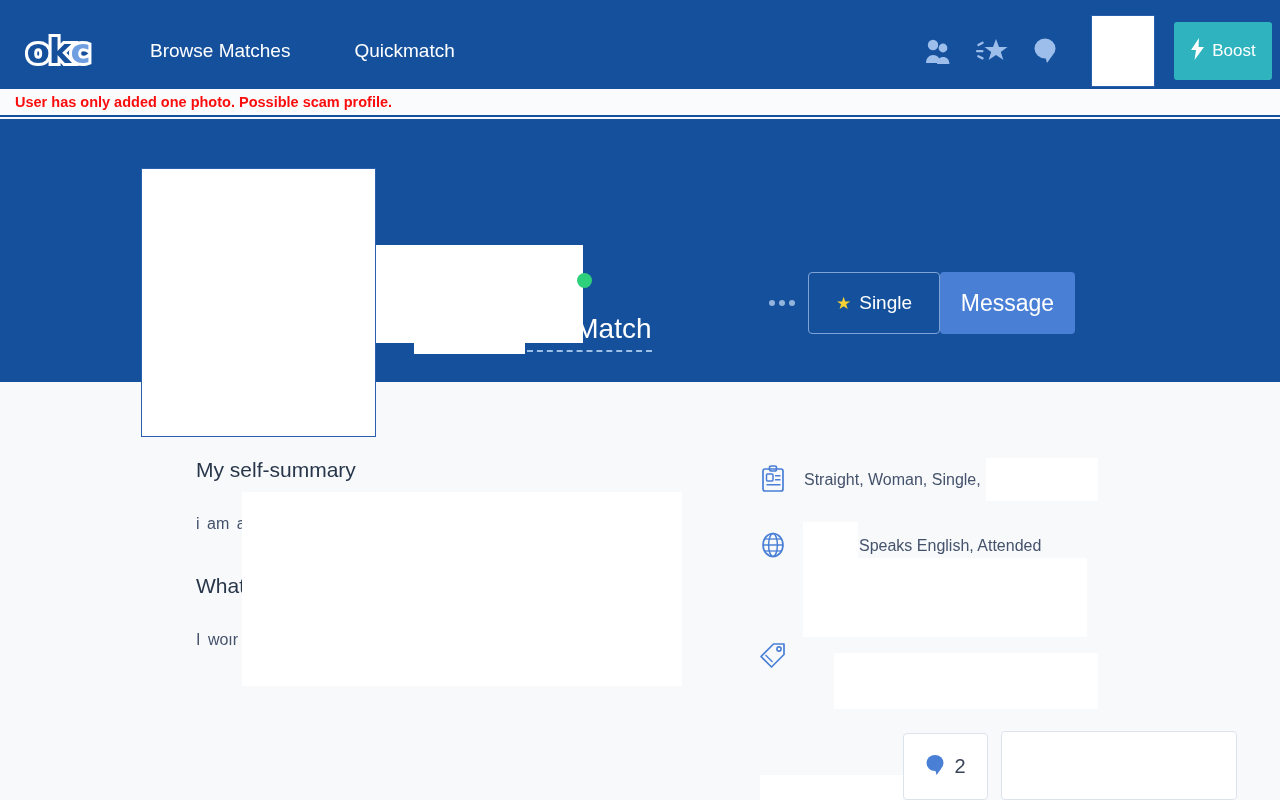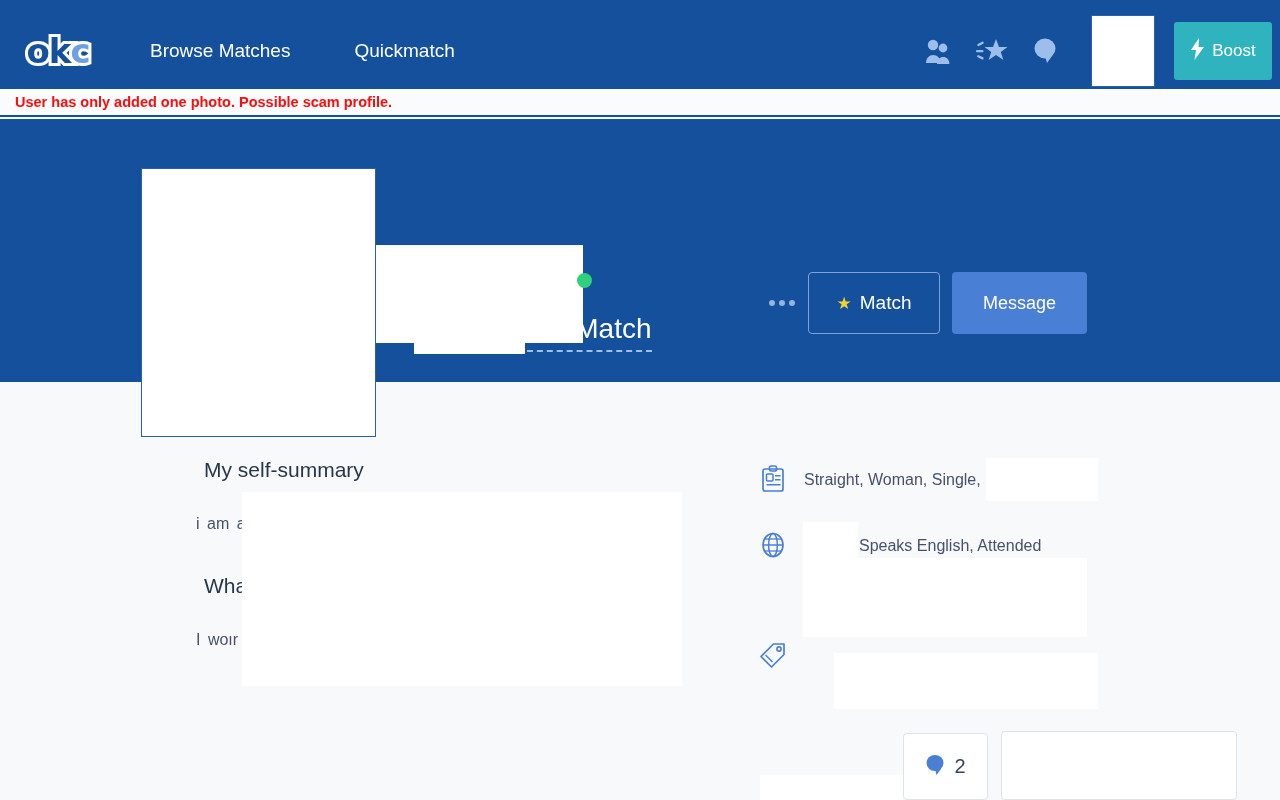--- a/index.html
+++ b/index.html
@@ -212,26 +212,25 @@
     align-items: center;
     justify-content: center;
     gap: 8px;
     cursor: pointer;
     margin-left: 4px;
   }
   .star { color: #f6d133; font-size: 17px; }
   .message-btn {
     width: 135px;
     height: 62px;
-    margin-left: 12px;
     background: #4a7fd6;
     border: none;
     border-radius: 4px;
     color: #ffffff;
-    font-size: 18px;
+    font-size: 23px;
     font-family: "Liberation Sans", sans-serif;
     cursor: pointer;
   }
 
   
   .content {
     position: absolute;
     top: 382px;
     left: 0;
     width: 1280px;
@@ -240,21 +239,21 @@
   }
   .essays {
     position: absolute;
     left: 196px;
     top: 76px;
     width: 506px;
   }
   .essay-title {
     font-size: 21px;
     color: #28364a;
-    margin: 0 0 26px 8px;
+    margin: 0 0 26px 0;
     font-weight: normal;
   }
   .essay-body {
     font-size: 16px;
     color: #45526b;
     line-height: 32px;
     margin: 0;
     word-spacing: 3px;
   }
   .essay-gap { height: 34px; }
@@ -439,21 +438,21 @@
 <div class="online-dot"></div>
 
 <div class="actions">
   <div class="dots-btn">
     <span class="dot"></span>
     <span class="dot"></span>
     <span class="dot"></span>
   </div>
   <button class="liked-btn">
     <span class="star">★</span>
-    <span>Match</span>
+    <span>Single</span>
   </button>
   <button class="message-btn">Message</button>
 </div>
 
 <div class="content">
 
   <div class="essays">
 
     <h2 class="essay-title">My self-summary</h2>
     <p class="essay-body">

